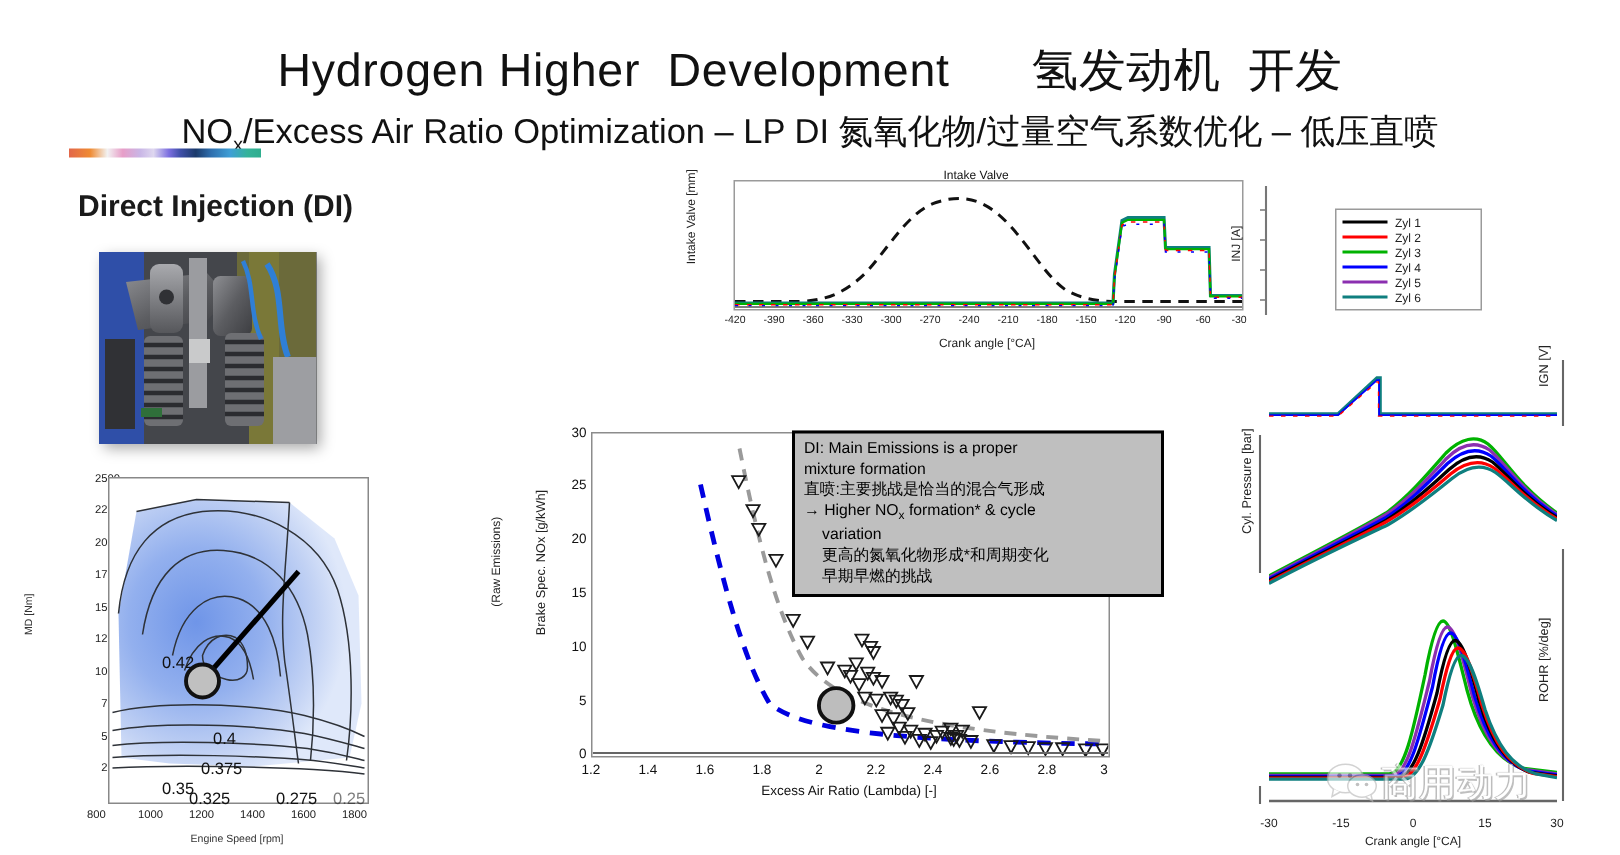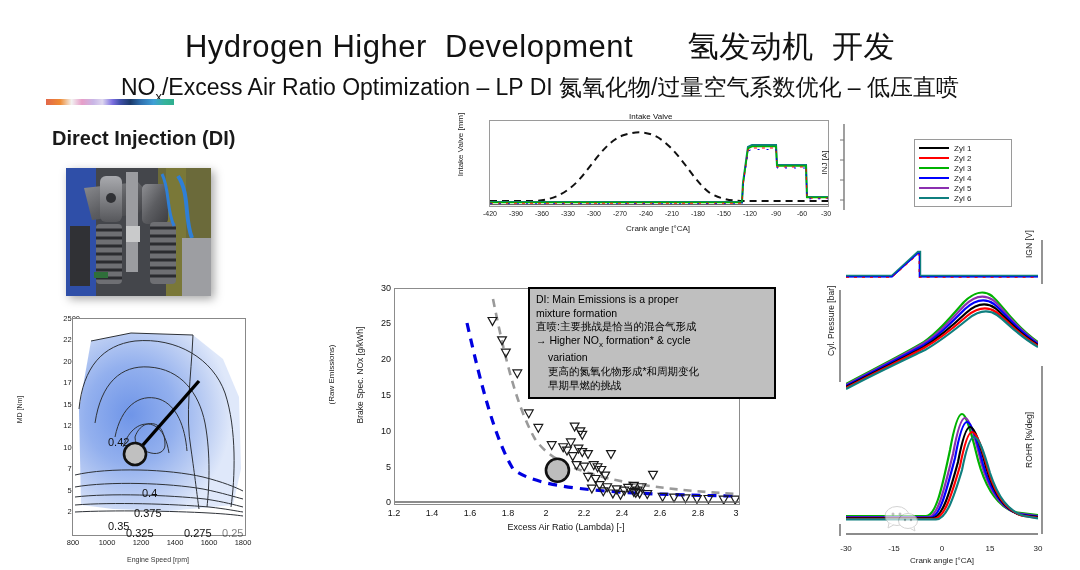--- a/index.html
+++ b/index.html
@@ -26,38 +26,38 @@
     position:absolute;left:66px;top:168px;width:145px;height:128px;
     box-shadow:3px 3px 9px rgba(0,0,0,.35);overflow:hidden;background:#3a3b40;
   }
   .photo svg{display:block;}
   
   .map{position:absolute;left:22px;top:310px;width:240px;height:258px;}
   .map .plotbox{position:absolute;left:50px;top:8px;width:172px;height:216px;border:1px solid #888;background:#fff;overflow:hidden;}
   .map .ylab{position:absolute;left:-16px;top:96px;transform:rotate(-90deg);font-size:7px;color:#333;white-space:nowrap;}
   .map .xlab{position:absolute;left:50px;top:246px;width:172px;text-align:center;font-size:7px;color:#333;}
   .map .yt{position:absolute;right:182px;font-size:7.5px;color:#222;text-align:right;width:34px;}
-  .map .xt{position:absolute;top:228px;font-size:7.5px;color:#222;text-align:center;width:30px;}
+  .map .xt{position:absolute;top:228px;font-size:7.5px;color:#222;width:30px;}
   .map .clab{position:absolute;font-size:11px;color:#111;background:rgba(255,255,255,.0);}
   .rl-callout{
     position:absolute;left:186px;top:372px;width:94px;
     background:#c8c8c8;border:2px solid #000;font-size:11px;line-height:13.5px;
     text-align:center;padding:4px 2px;color:#000;z-index:6;
   }
   
   .valve{position:absolute;left:447px;top:116px;width:390px;height:122px;}
   .valve .pbox{position:absolute;left:42px;top:4px;width:338px;height:85px;border:1px solid #9a9a9a;background:#fff;overflow:hidden;}
   .valve .ylab{position:absolute;left:-18px;top:24px;transform:rotate(-90deg);font-size:8px;white-space:nowrap;color:#222;}
   .valve .xlab{position:absolute;left:42px;top:108px;width:338px;text-align:center;font-size:8px;color:#222;}
   .valve .xt{position:absolute;top:94px;font-size:7px;color:#222;text-align:center;width:26px;}
   .valve .ann{position:absolute;font-size:8px;color:#111;}
   .inj-axis{position:absolute;left:838px;top:120px;width:22px;height:94px;}
   .inj-axis .lab{position:absolute;left:-26px;top:38px;transform:rotate(-90deg);font-size:8px;white-space:nowrap;color:#222;}
   .legend{
-    position:absolute;left:914px;top:139px;width:88px;
+    position:absolute;left:890px;top:139px;width:88px;
     border:1px solid #9a9a9a;background:#fff;padding:3px 4px;
   }
   .legend .row{display:flex;align-items:center;height:10px;}
   .legend .ln{width:30px;height:2px;margin-right:5px;}
   .legend .tx{font-size:8px;color:#222;}
   
   .nox{position:absolute;left:332px;top:250px;width:455px;height:320px;}
   .nox .pbox{position:absolute;left:62px;top:38px;width:344px;height:215px;border:1px solid #8c8c8c;background:#fff;overflow:hidden;}
   .nox .ylab1{position:absolute;left:-31px;top:120px;transform:rotate(-90deg);font-size:8px;white-space:nowrap;color:#222;}
   .nox .ylab2{position:absolute;left:-20px;top:120px;transform:rotate(-90deg);font-size:8.5px;white-space:nowrap;color:#222;}
@@ -425,15 +425,16 @@
     <svg width="34" height="28" viewBox="0 0 34 28">
       <ellipse cx="13" cy="11" rx="12" ry="9.5" fill="#ffffff" stroke="#b8b8b8" stroke-width="1"></ellipse>
       <path d="M5 18 L4 23 L9.5 20" fill="#ffffff" stroke="#b8b8b8" stroke-width="1"></path>
       <circle cx="9" cy="9" r="1.5" fill="#9a9a9a"></circle>
       <circle cx="16" cy="9" r="1.5" fill="#9a9a9a"></circle>
       <ellipse cx="24" cy="16" rx="9.5" ry="7.5" fill="#ffffff" stroke="#b8b8b8" stroke-width="1"></ellipse>
       <path d="M30 22 L31 26 L26.5 23.5" fill="#ffffff" stroke="#b8b8b8" stroke-width="1"></path>
       <circle cx="21" cy="15" r="1.2" fill="#9a9a9a"></circle>
       <circle cx="27" cy="15" r="1.2" fill="#9a9a9a"></circle>
     </svg>
+    <span class="wtx">商用动力</span>
   </div>
 
 </div>
 
 </body></html>

